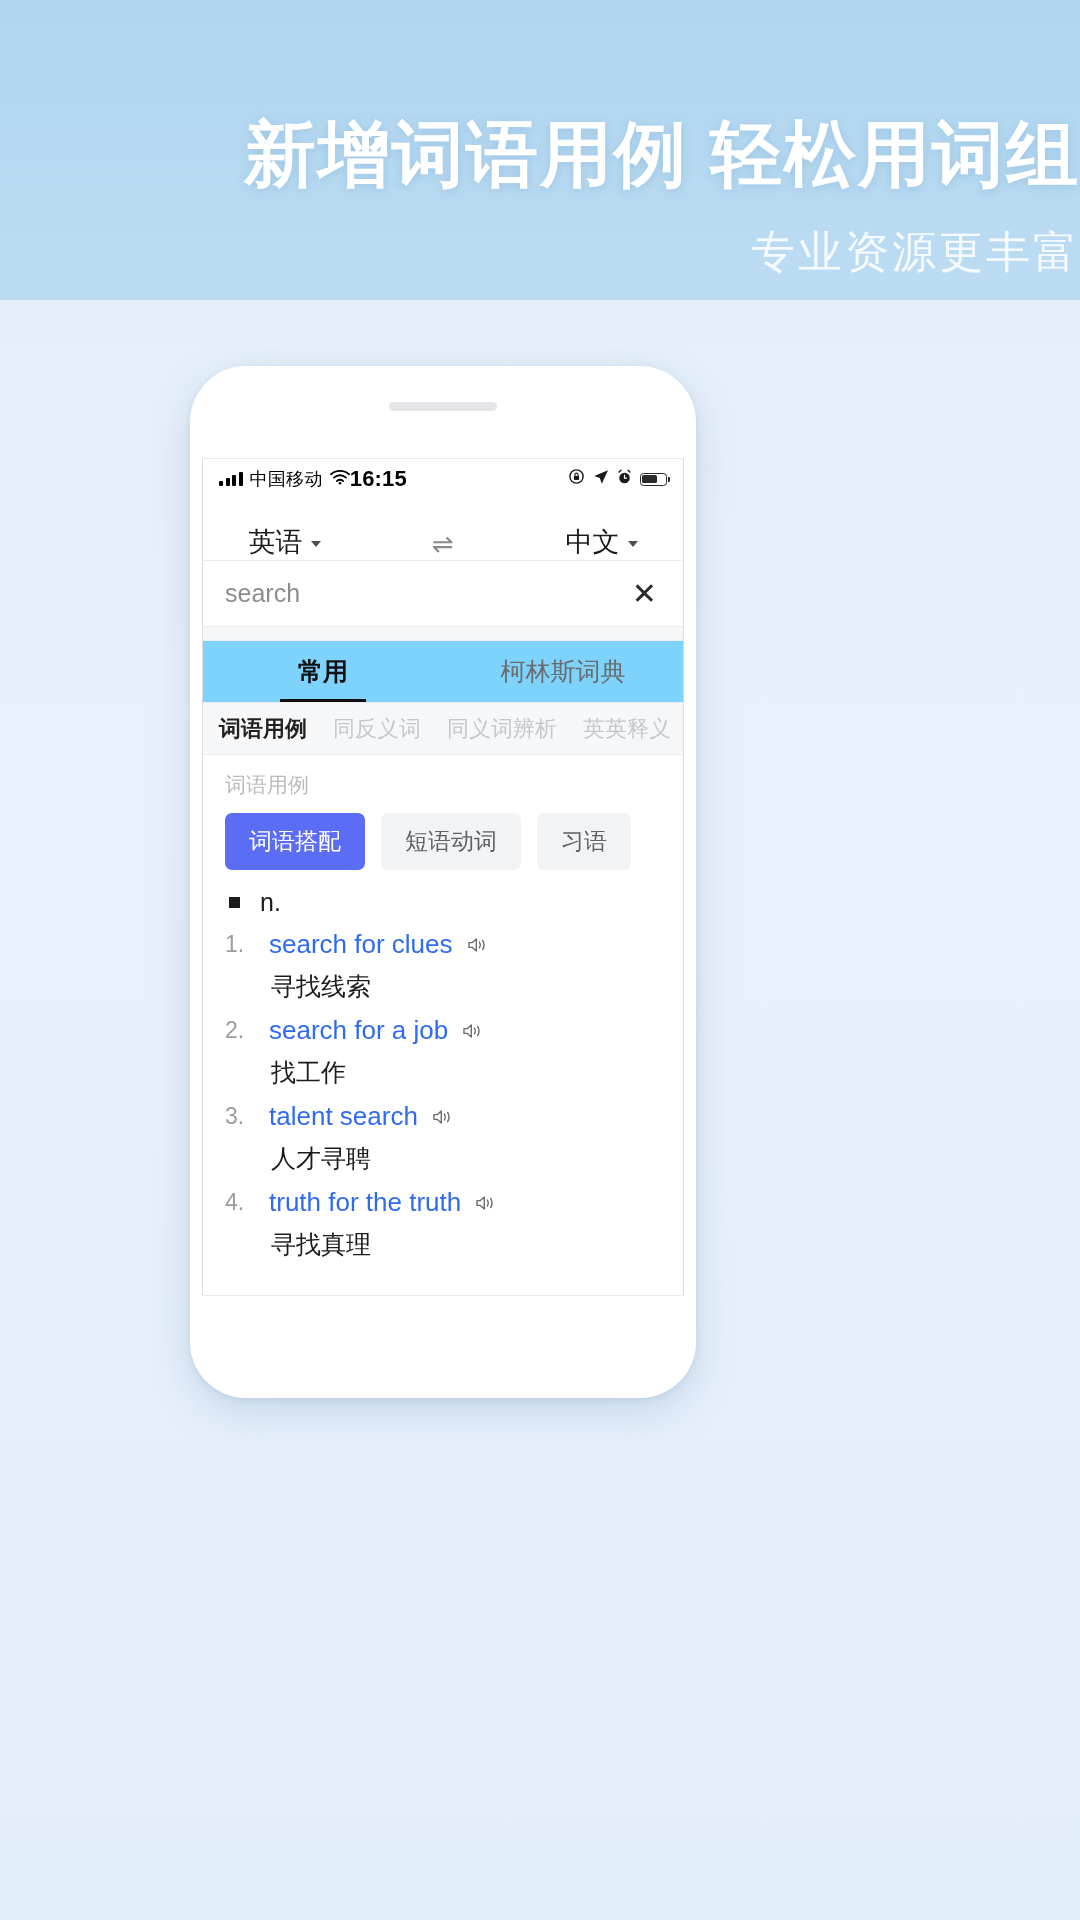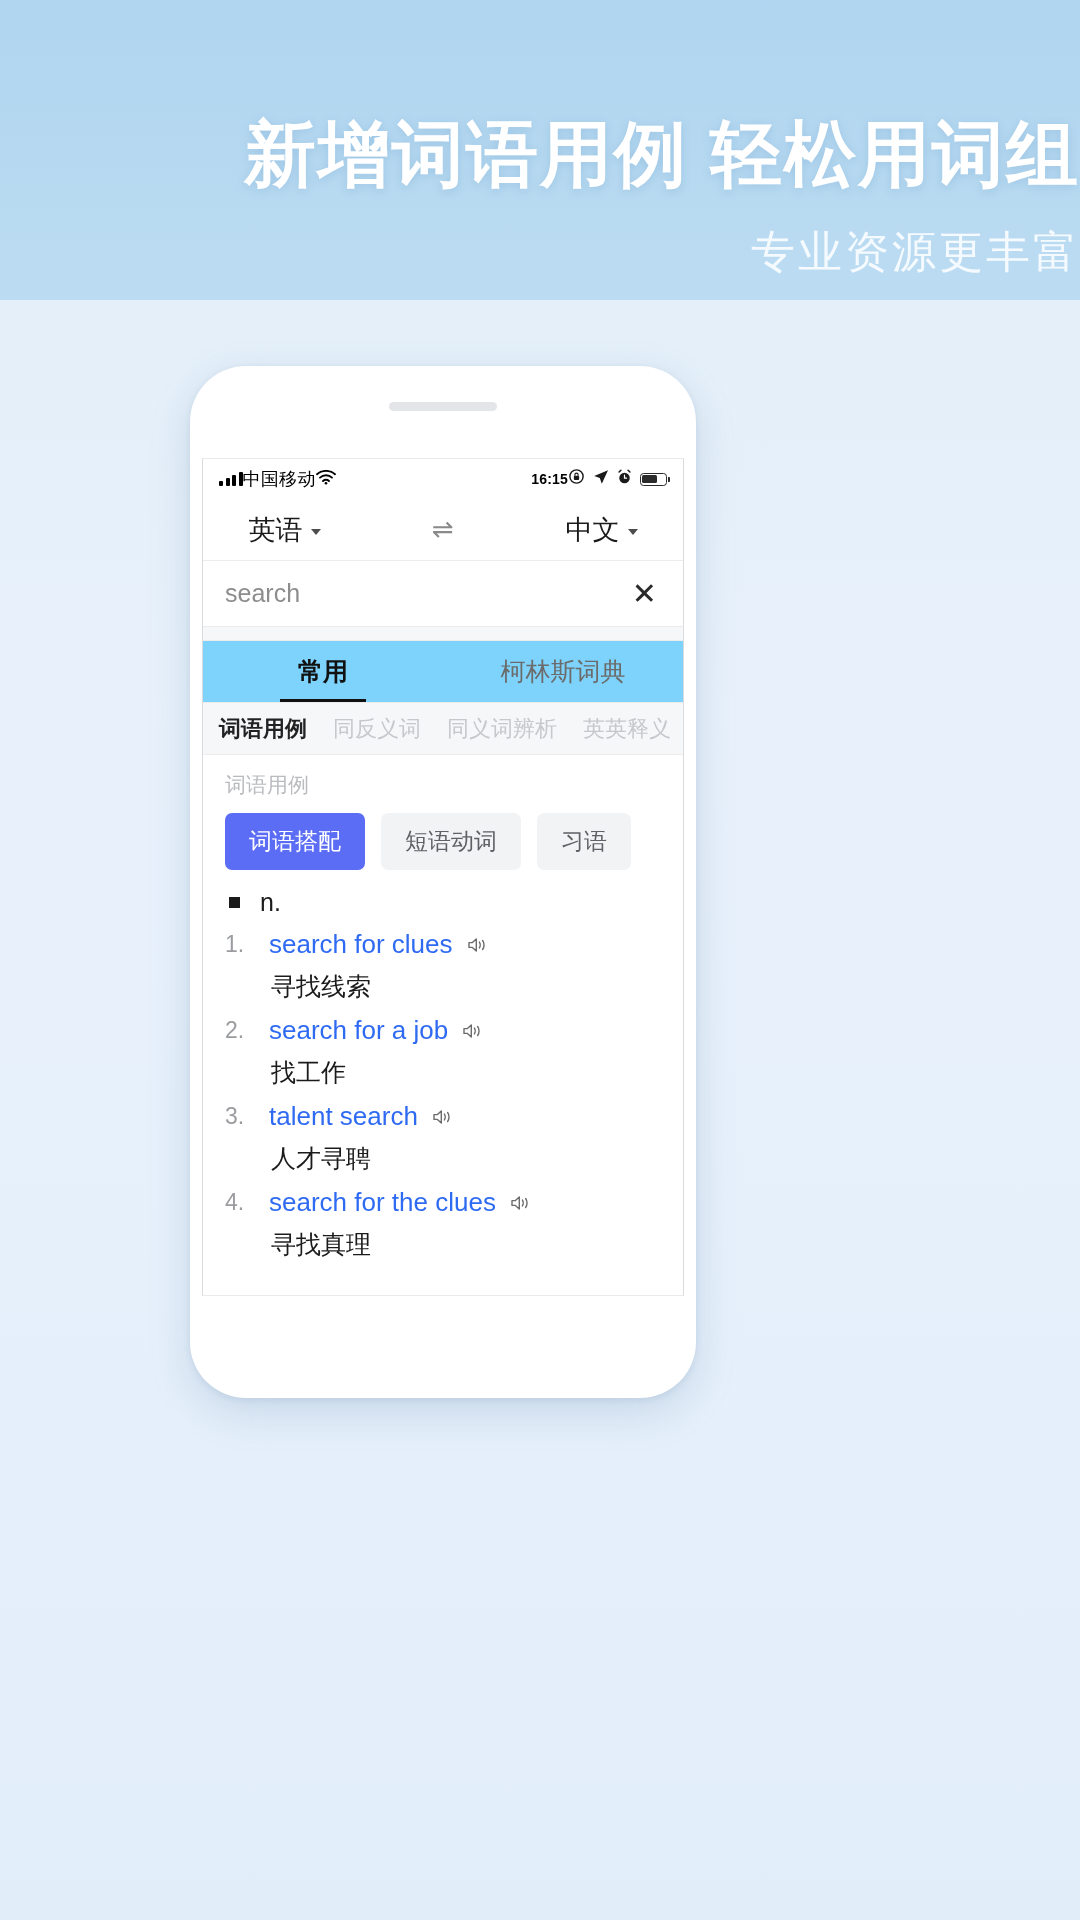--- a/index.html
+++ b/index.html
@@ -85,47 +85,47 @@
 
   
   .statusbar {
     height:40px;
     display:flex; align-items:center;
     padding:0 16px;
     font-size:19px;
     font-weight:bold;
     color:#000;
   }
-  .sb-left { display:flex; align-items:center; gap:0; }
+  .sb-left { display:flex; align-items:center; gap:7px; }
   .bars { display:flex; align-items:flex-end; gap:2.5px; height:14px; }
   .bars i { display:block; width:4px; background:#000; border-radius:1px; }
   .bars i:nth-child(1){height:5px}
   .bars i:nth-child(2){height:8px}
   .bars i:nth-child(3){height:11px}
   .bars i:nth-child(4){height:14px}
   .carrier { font-size:18px; font-weight:500; letter-spacing:.3px; }
-  .sb-center { flex:1; text-align:right; font-size:14px; font-weight:bold; letter-spacing:.2px; }
+  .sb-center { flex:1; text-align:left; font-size:22px; font-weight:bold; letter-spacing:.2px; }
   .sb-right { display:flex; align-items:center; gap:8px; }
   .batt {
     width:27px; height:13px;
     border:1.6px solid #2b2b2b;
     border-radius:3.5px;
     position:relative;
     padding:1.4px;
   }
   .batt::after {
     content:""; position:absolute; right:-4px; top:3.5px;
     width:2.2px; height:5px; background:#2b2b2b; border-radius:0 1px 1px 0;
   }
   .batt > span { display:block; height:100%; width:68%; background:#2b2b2b; border-radius:1.5px; }
 
   
   .langbar {
     height:62px;
-    display:flex; align-items:center;
+    display:flex; align-items:flex-end;
     border-bottom:1px solid #ececec;
     gap:32px;
   }
   .lang {
     flex:1; text-align:center;
     font-size:27px; color:#1b1b1b;
     display:flex; align-items:center; justify-content:center; gap:8px;
   }
   .caret {
     width:0;height:0;
@@ -361,21 +361,21 @@
               <path d="M12.4 6.1c1.1 1.5 1.1 4.3 0 5.8M15.6 4.5c1.9 2.4 1.9 6.6 0 9" stroke-linecap="round"></path>
             </svg>
           </span>
         </div>
         <div class="zh">人才寻聘</div>
       </div>
 
       <div class="entry">
         <div class="entry-en">
           <span class="num">4.</span>
-          <span class="en">search for the clues</span>
+          <span class="en">truth for the truth</span>
           <span class="spk">
             <svg width="22" height="18" viewBox="0 0 22 18" fill="none" stroke="#6b6b6b" stroke-width="1.4">
               <path d="M2 6.6h3.4L9.3 3v12L5.4 11.4H2z" stroke-linejoin="round"></path>
               <path d="M12.4 6.1c1.1 1.5 1.1 4.3 0 5.8M15.6 4.5c1.9 2.4 1.9 6.6 0 9" stroke-linecap="round"></path>
             </svg>
           </span>
         </div>
         <div class="zh">寻找真理</div>
       </div>
 

